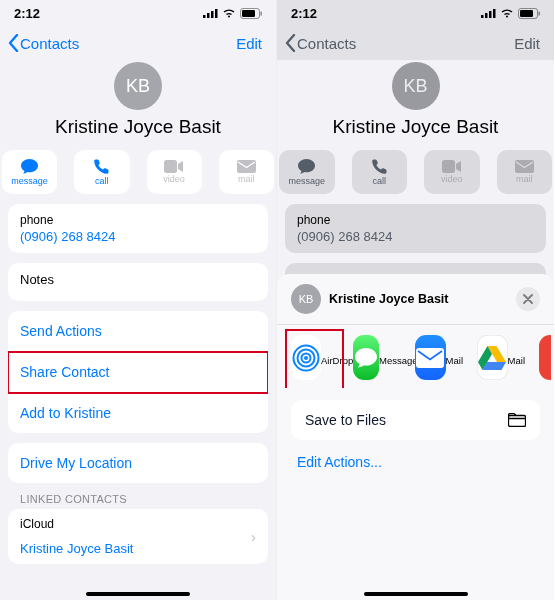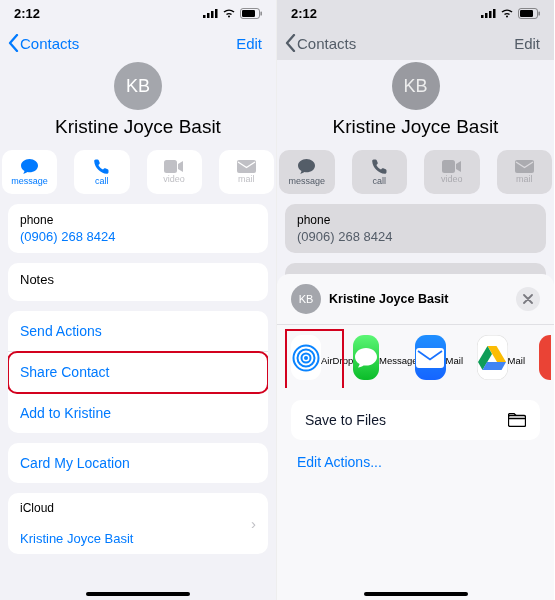--- a/index.html
+++ b/index.html
@@ -23,24 +23,24 @@
   .phone.right .action-btn svg { color: #5a6470; }
   .phone.right .action-btn .albl { color: #5a6470; }
   .phone.right .action-btn.disabled svg, .phone.right .action-btn.disabled .albl { color: #b8b8bd; }
   .card { background: #fff; margin: 0 8px 10px; border-radius: 10px; padding: 9px 12px; }
   .card .lbl { font-size: 12px; color: #000; margin-bottom: 2px;}
   .card .val { font-size: 13px; color: #007aff; }
   .notes { min-height: 38px; font-size: 13px; color: #000; }
   .list { background: #fff; margin: 0 8px 10px; border-radius: 10px; overflow: hidden; }
   .list-item { padding: 12px 12px; font-size: 14px; color: #007aff; border-bottom: 0.5px solid #e3e3e8; position: relative;}
   .list-item:last-child { border-bottom: none; }
-  .highlight { outline: 2px solid #d3011e; outline-offset: -1px; border-radius: 9px; }
+  .highlight { outline: 2px solid #d3011e; outline-offset: -1px; }
   .section-header { font-size: 11px; color: #8a8a8e; padding: 0 20px 4px; text-transform: uppercase; letter-spacing: 0.3px; }
   .linked { background: #fff; margin: 0 8px 8px; border-radius: 10px; padding: 8px 12px; display: flex; justify-content: space-between; align-items: center; }
-  .linked .texts .src { font-size: 12px; color: #000; margin-bottom: 16px;}
+  .linked .texts .src { font-size: 12px; color: #000; margin-bottom: 10px;}
   .linked .texts .nm { font-size: 13px; color: #007aff; }
   .chev { color: #c0c0c5; font-size: 15px; }
   .homebar { position: absolute; bottom: 4px; left: 50%; transform: translateX(-50%); width: 104px; height: 4px; background: #000; border-radius: 3px; }
   
   .sheet { position: absolute; left: 0; right: 0; bottom: 0; top: 274px; background: #f8f8fa; border-top-left-radius: 12px; border-top-right-radius: 12px; z-index: 10; padding: 10px 0; }
   .sheet-header { display: flex; align-items: center; gap: 8px; padding: 0 14px 10px; }
   .sheet-header .mini-av { width: 30px; height: 30px; border-radius: 50%; background: #a4a6ac; color: #fff; display: flex; align-items: center; justify-content: center; font-size: 11px; font-weight: 500;}
   .sheet-header .shtxt .t1 { font-size: 12.5px; font-weight: 600; color: #000;}
   .sheet-header .shtxt .t2 { font-size: 11px; color: #8a8a8e;}
   .close-btn { margin-left: auto; width: 24px; height: 24px; border-radius: 50%; background: #e8e8eb; display: flex; align-items: center; justify-content: center; color: #7a7a80; font-size: 13px;}
@@ -127,22 +127,23 @@
   </div>
   <div class="card notes">
     <span>Notes</span>
   </div>
   <div class="list">
     <div class="list-item">Send Actions</div>
     <div class="list-item highlight">Share Contact</div>
     <div class="list-item">Add to Kristine</div>
   </div>
   <div class="list">
-    <div class="list-item">Card My Location</div>
-  </div>
+    <div class="list-item">Drive My Location</div>
+  </div>
+  <div class="section-header">LINKED CONTACTS</div>
   <div class="linked">
     <div class="texts">
       <div class="src">iCloud</div>
       <div class="nm">Kristine Joyce Basit</div>
     </div>
     <span class="chev">›</span>
   </div>
   <div class="homebar"></div>
 </div>
 

